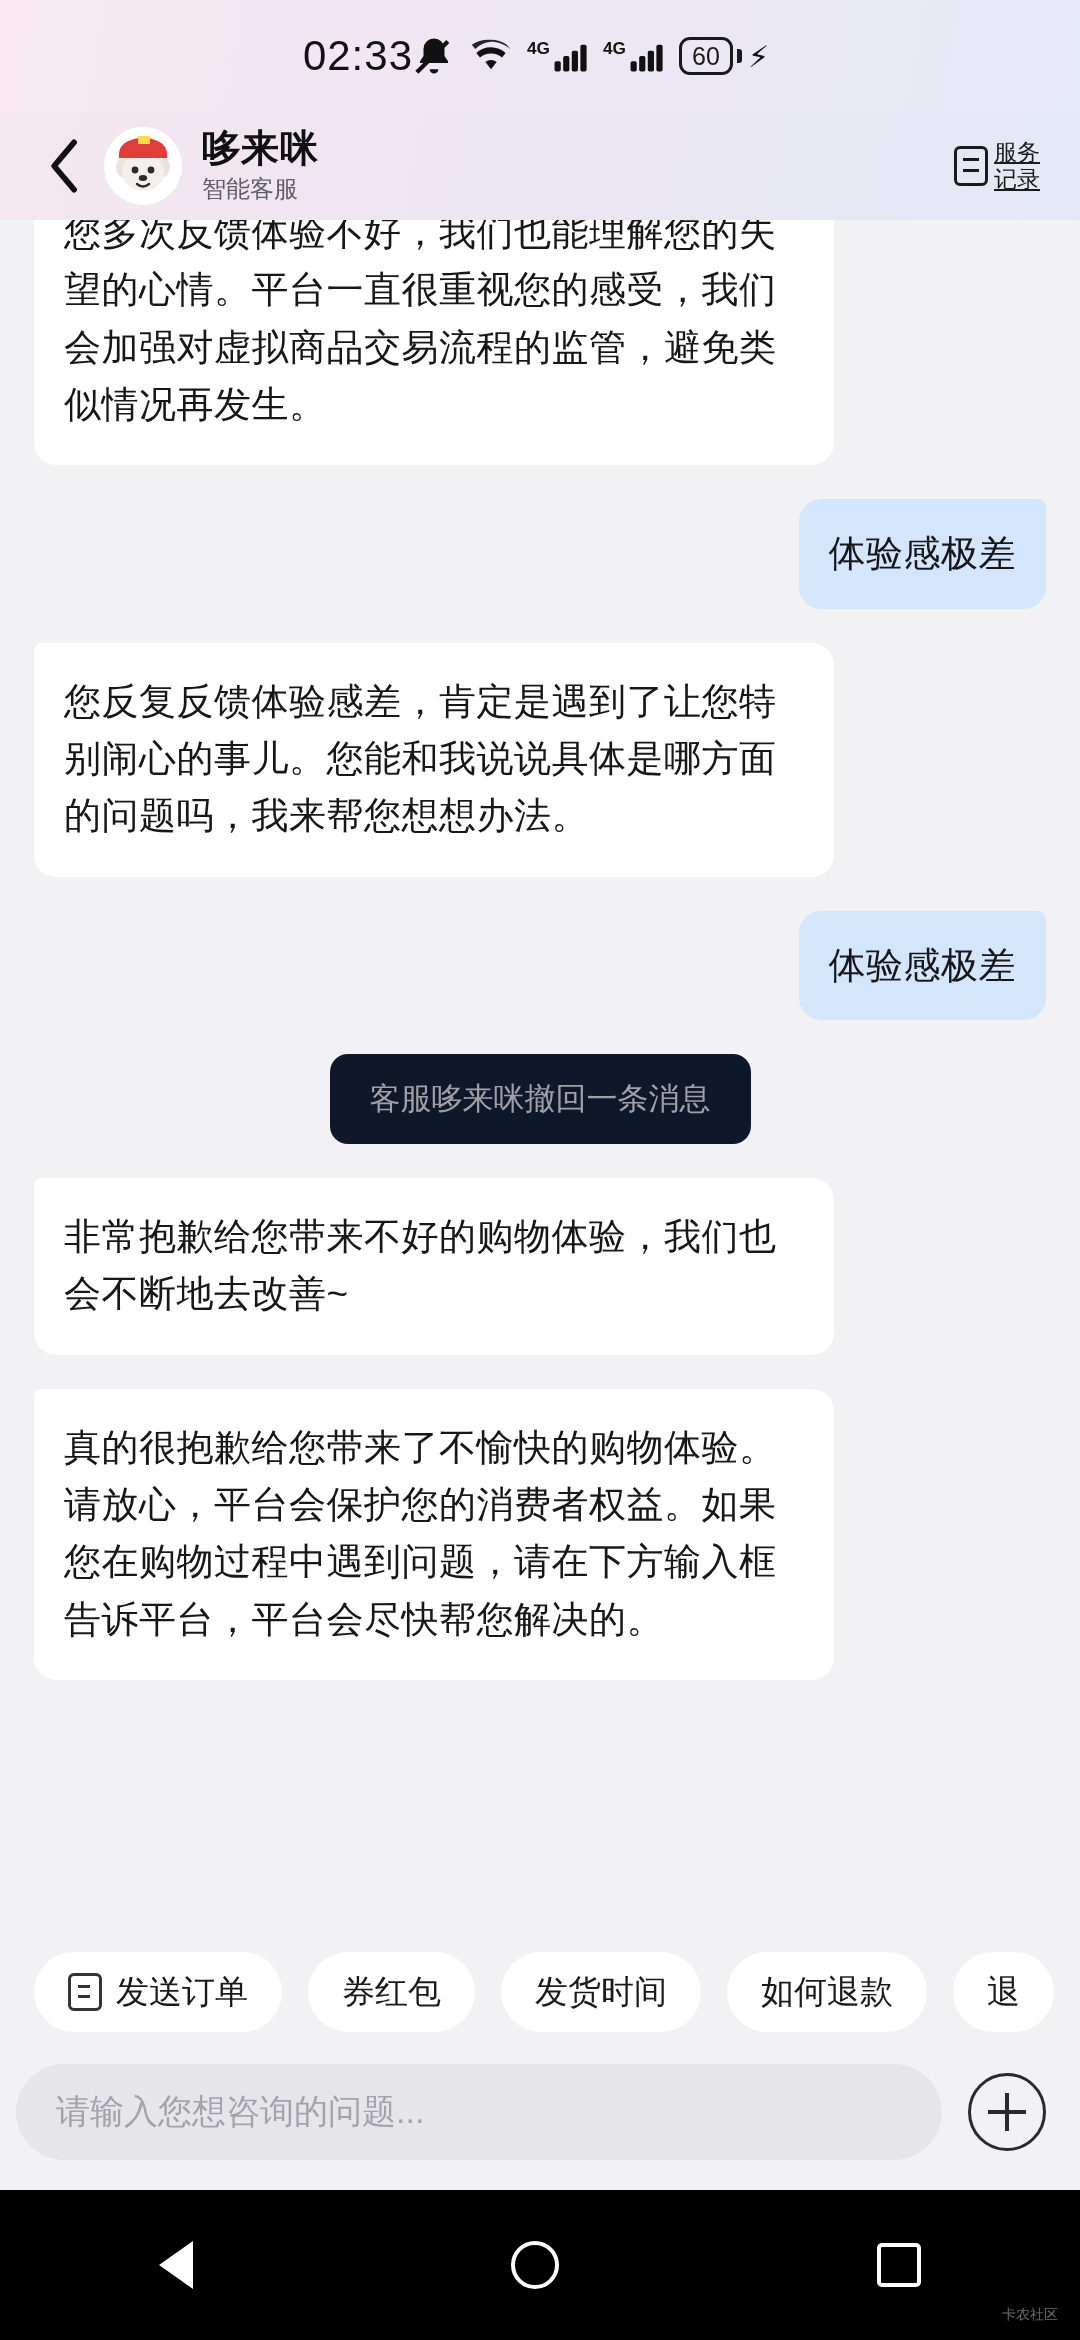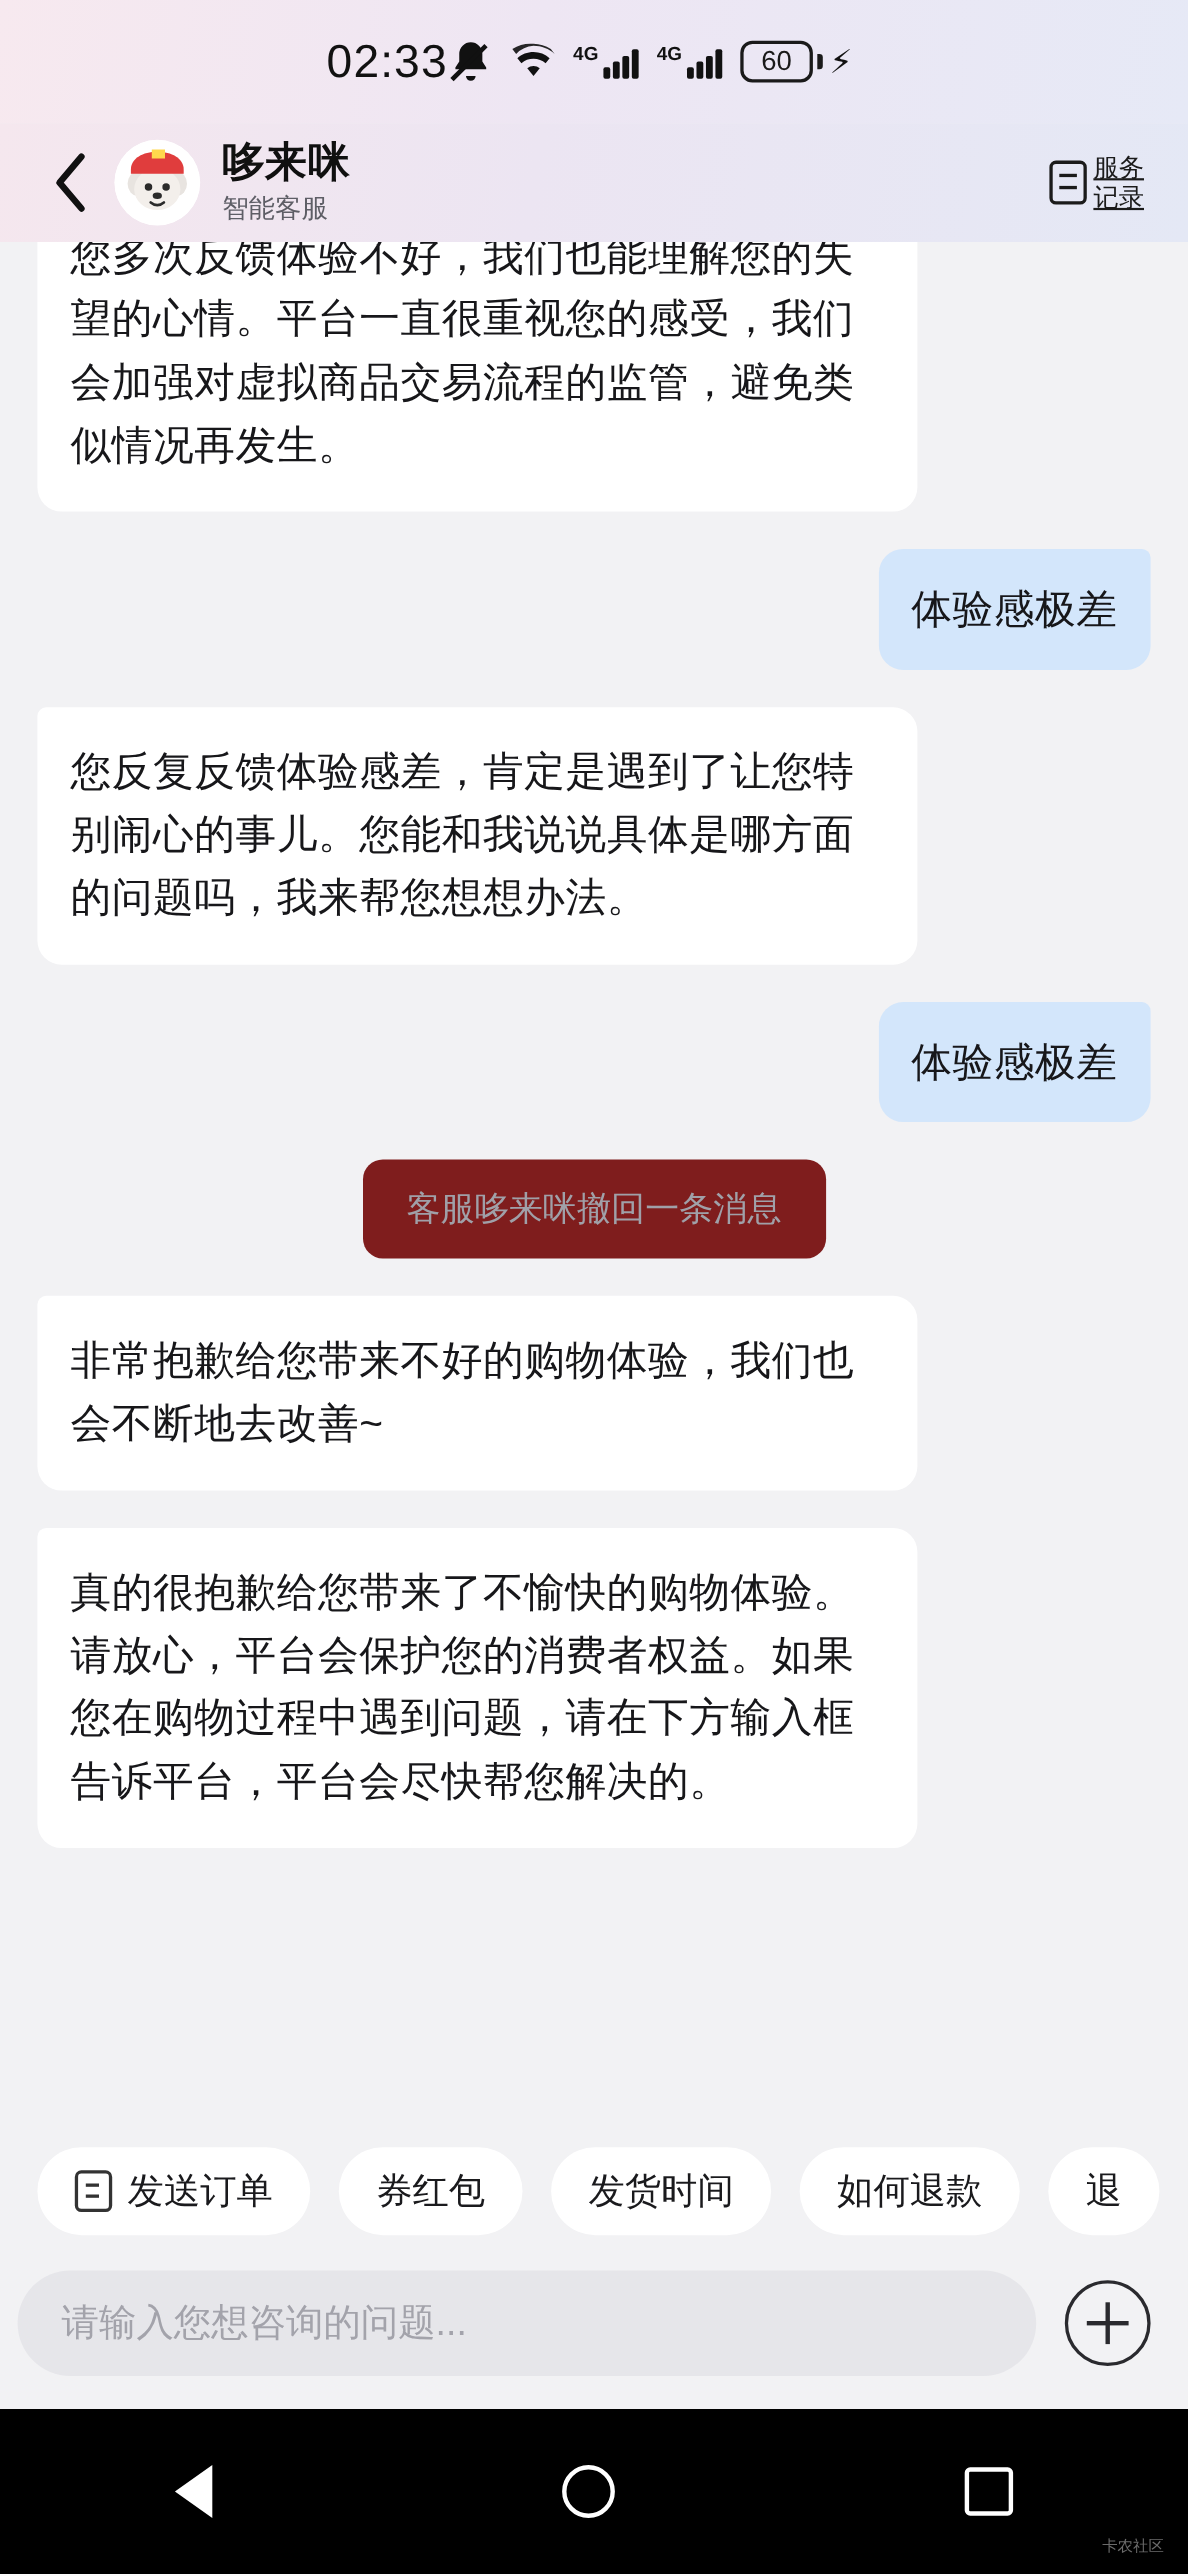--- a/index.html
+++ b/index.html
@@ -24,21 +24,21 @@
     padding: 0 44px 0 36px;
     flex: none;
   }
   .clock { font-size: 42px; color: #111; letter-spacing: 1px; }
   .status-icons { display: flex; align-items: center; gap: 14px; }
   .status-icons svg { display: block; }
   .battery {
     display: flex; align-items: center; gap: 4px;
   }
   .batt-shell {
-    width: 66px; height: 38px; border: 3px solid #1a1a1a; border-radius: 11px;
+    width: 54px; height: 38px; border: 3px solid #1a1a1a; border-radius: 11px;
     display: flex; align-items: center; justify-content: center;
     font-size: 25px; color: #1a1a1a; font-weight: 500;
   }
   .batt-tip { width: 5px; height: 14px; background: #1a1a1a; border-radius: 0 3px 3px 0; }
   .bolt { font-size: 30px; color: #111; margin-left: 2px; }
 
   
   .appbar {
     height: 108px;
     background: linear-gradient(100deg,#f5e7ee 0%, #ece5f2 45%, #e4e8f5 100%);
@@ -92,21 +92,21 @@
     border-radius: 22px;
     padding: 30px 30px 32px 30px;
     font-size: 37px;
     line-height: 1.55;
     color: #17171a;
     letter-spacing: 0.5px;
   }
   .bubble.left { background: #ffffff; border-top-left-radius: 8px; }
   .bubble.right { background: #d3e6fb; border-top-right-radius: 8px; padding: 26px 30px; }
   .system-note {
-    background: #7f1d1d;
+    background: #0f172a;
     border-radius: 18px;
     padding: 24px 40px;
     font-size: 31px;
     color: #a0a0a8;
   }
   .first-msg {
     position: relative;
     overflow: hidden;
   }
 

